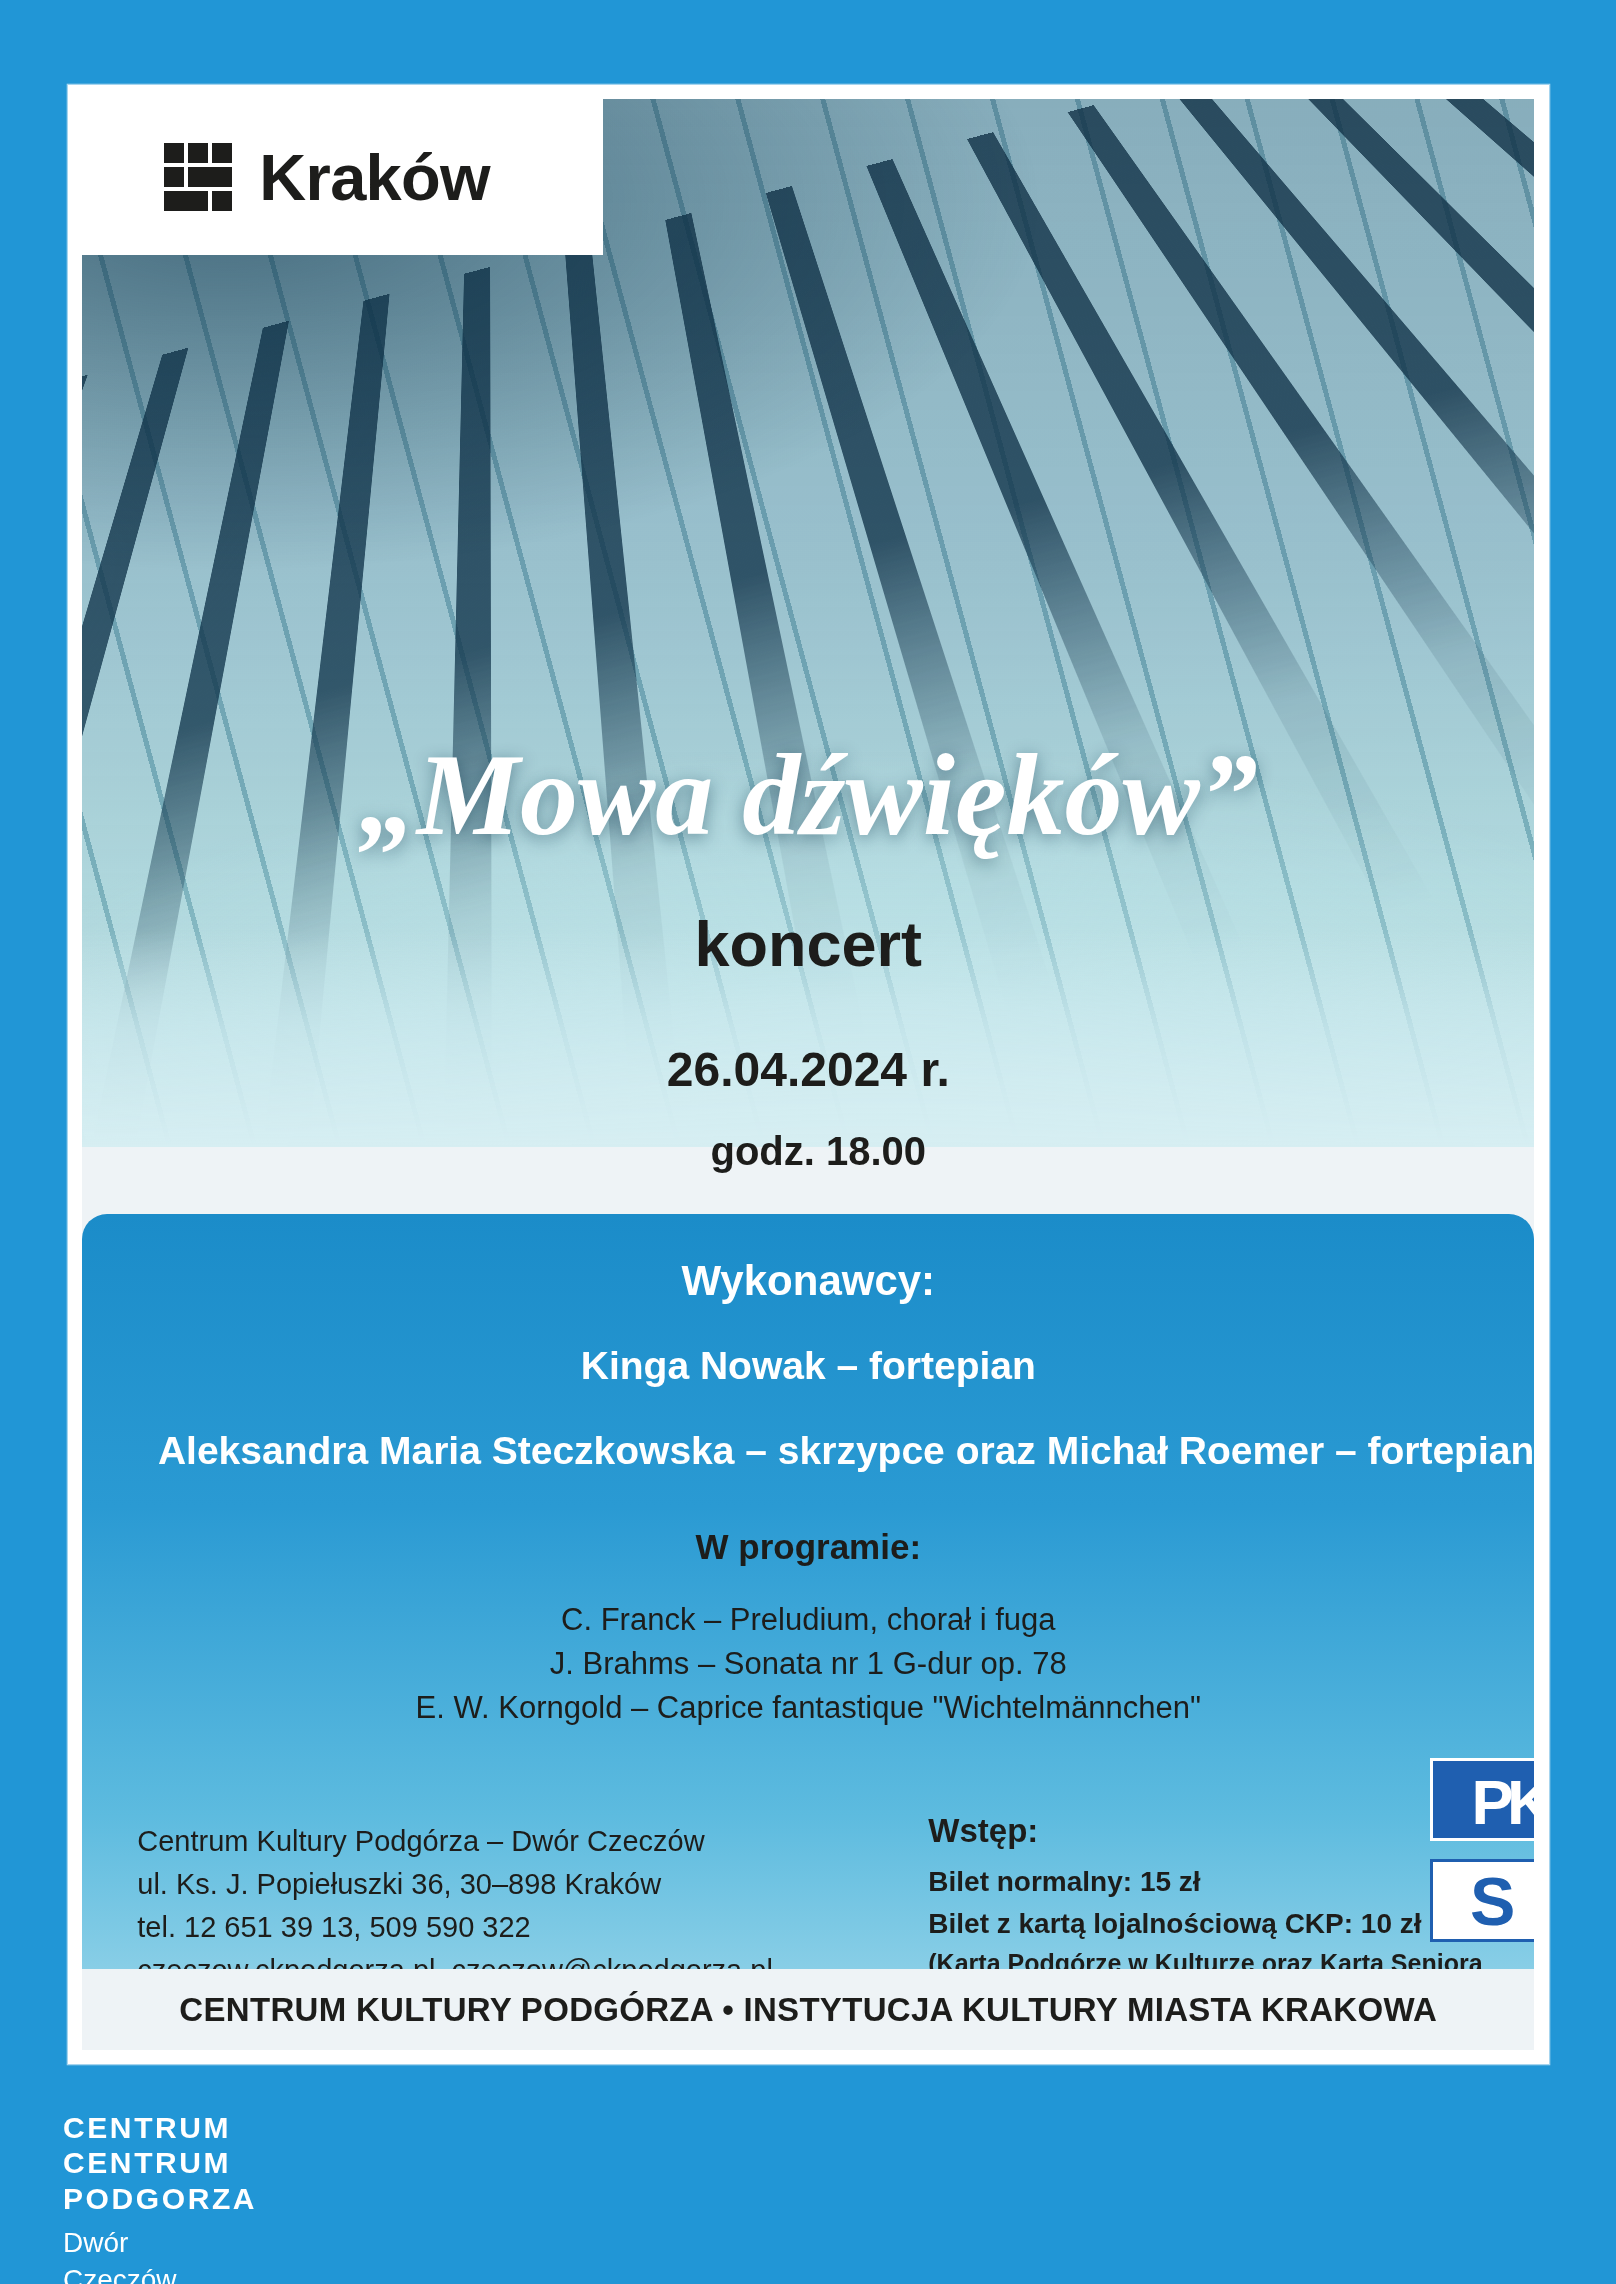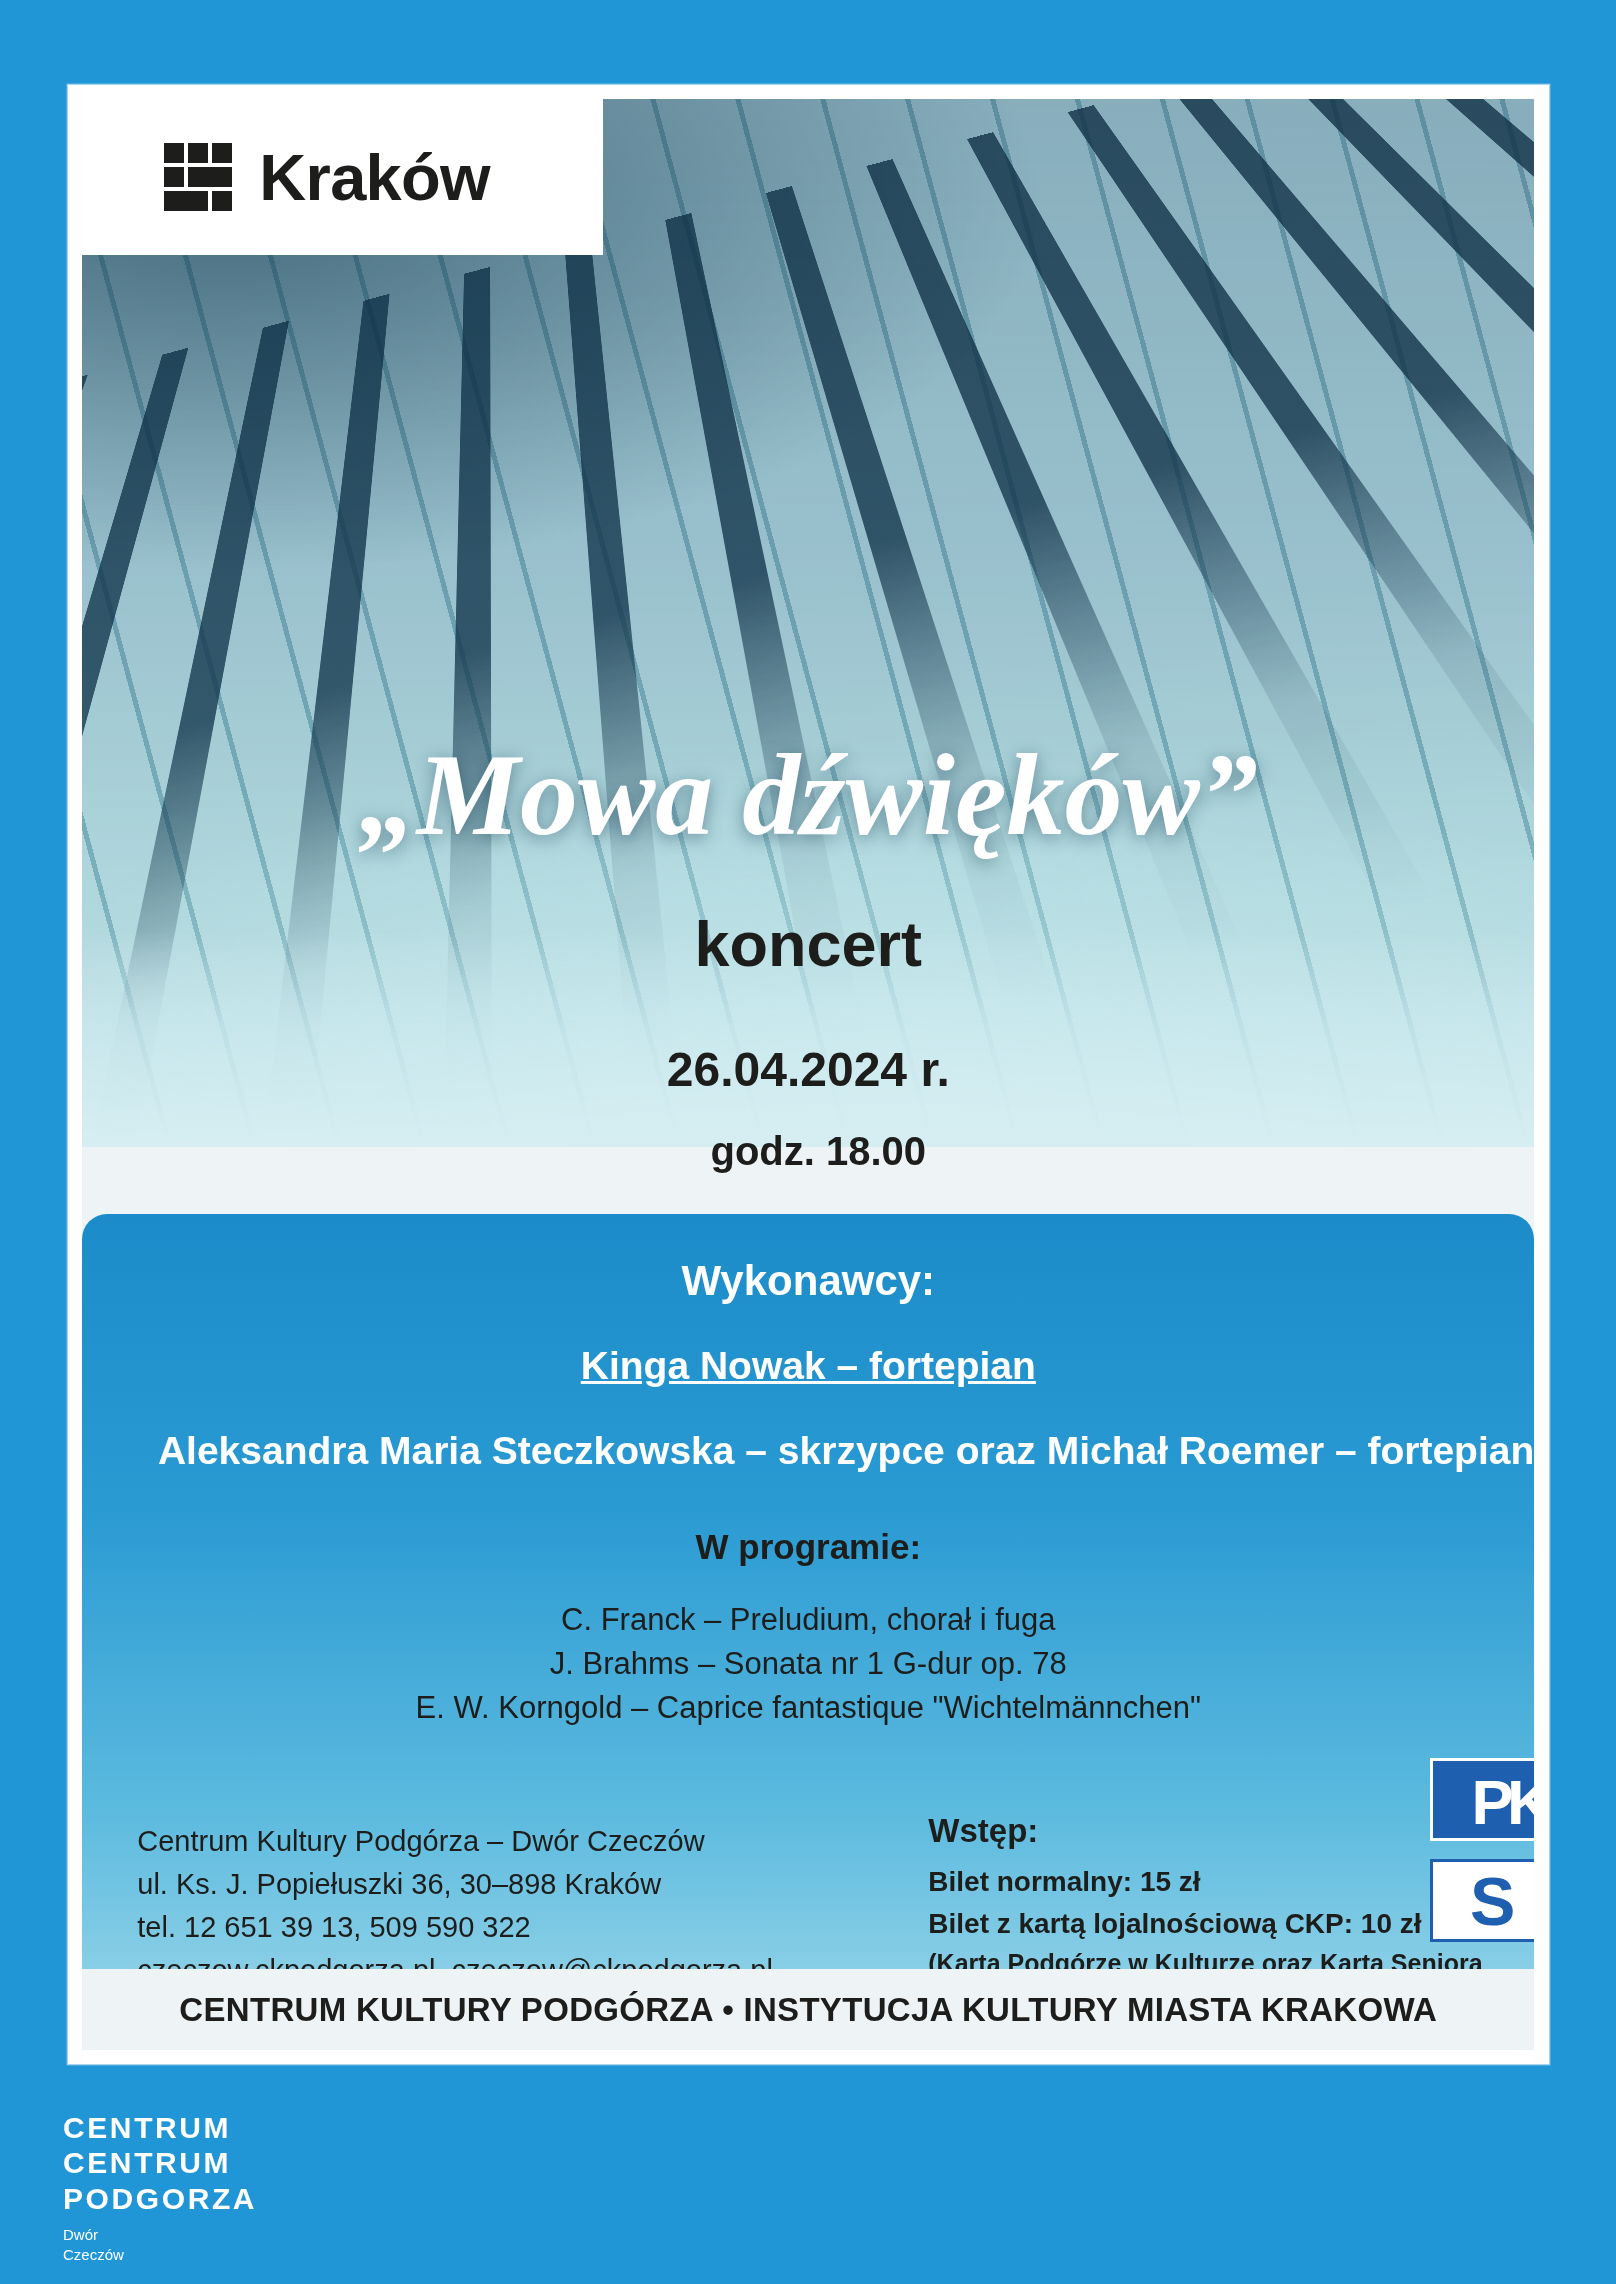--- a/index.html
+++ b/index.html
@@ -187,21 +187,21 @@
     border-radius: 25px;
   }
   .performers-head {
     position: absolute; left:0; right:0; top: 43px;
     text-align: center;
     font-size: 42px; font-weight: 700; color: #ffffff;
   }
   .perf1 {
     position: absolute; left:0; right:0; top: 130px;
     text-align: center;
-    font-size: 39px; font-weight: 700; color: #ffffff; text-decoration: underline;
+    font-size: 39px; font-weight: 700; color: #ffffff;
   }
   .perf2 {
     position: absolute; left:0; right:0; top: 215px;
     text-align: right;
     font-size: 39px; font-weight: 700; color: #ffffff;
   }
   .program-head {
     position: absolute; left:0; right:0; top: 313px;
     text-align: center;
     font-size: 35px; font-weight: 700; color: #1d1d1b;
@@ -298,21 +298,21 @@
   .ckp-logo .l1, .ckp-logo .l2, .ckp-logo .l3 {
     font-weight: 700;
     color: #ffffff;
     letter-spacing: 2.6px;
     line-height: 1.18;
   }
   .ckp-logo .l1 { font-size: 30px; }
   .ckp-logo .l2 { font-size: 30px; }
   .ckp-logo .l3 { font-size: 30px; }
   .ckp-logo .sub { margin-top: 9px; }
-  .ckp-logo .sub div { font-size: 15px; color:#ffffff; font-weight: 400; line-height: 1.3; }
+  .ckp-logo .sub div { font-size: 28px; color:#ffffff; font-weight: 400; line-height: 1.3; }
 </style>
 </head>
 <body>
 
 <div class="poster">
 
   <div class="frame">
     <div class="inner">
 
       <div class="photo">

